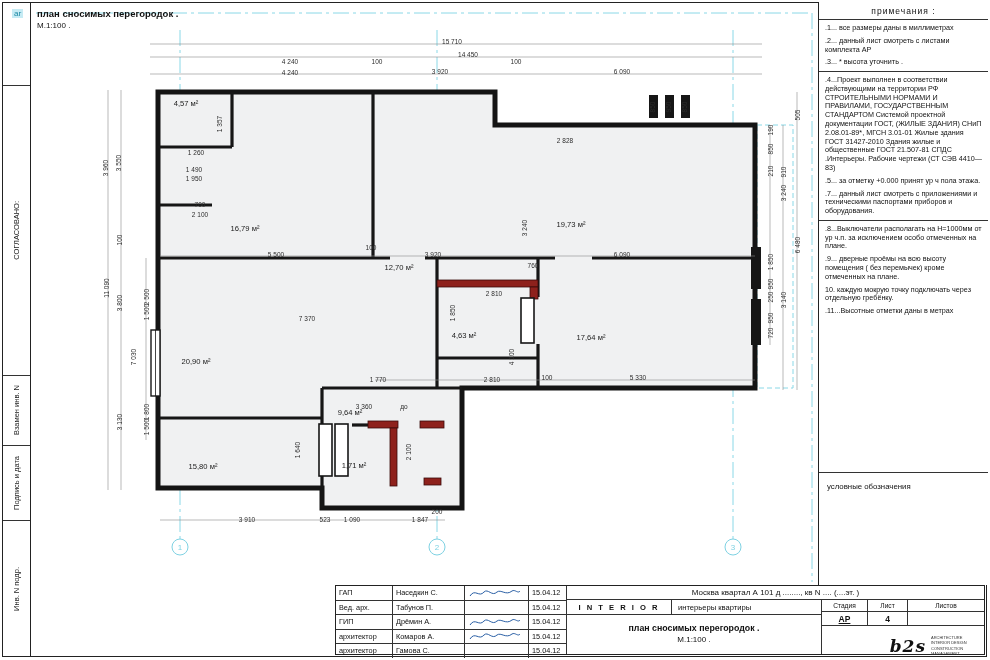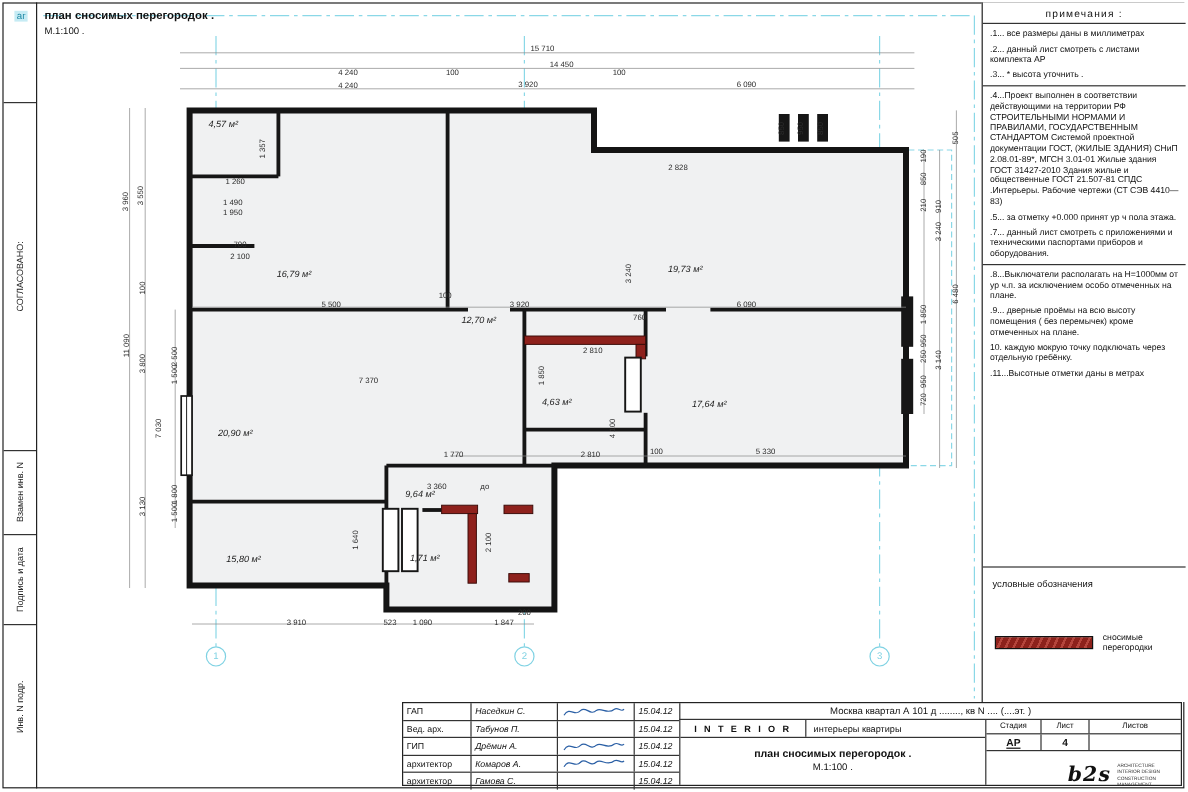--- a/index.html
+++ b/index.html
@@ -13,21 +13,21 @@
   .stamp-label{writing-mode:vertical-rl;transform:rotate(180deg);font-size:7.5px;white-space:nowrap;color:#222;}
 
   
   .corner-tag{position:absolute;left:12px;top:9px;font-size:8px;background:#c6ebf4;color:#1b87a3;padding:0 2px;}
   .sheet-title{position:absolute;left:37px;top:8px;font-size:9.5px;font-weight:bold;}
   .sheet-scale{position:absolute;left:37px;top:21px;font-size:8px;}
 
   
   .plan-svg{position:absolute;left:0;top:0;}
   .overlay{position:absolute;left:0;top:0;width:990px;height:660px;pointer-events:none;}
-  .room-label{position:absolute;transform:translate(-50%,-50%);font-size:7.6px;white-space:nowrap;color:#1a1a1a;font-style:italic;}
+  .room-label{position:absolute;transform:translate(-50%,-50%);font-size:7.6px;white-space:nowrap;color:#1a1a1a;}
   .dim{position:absolute;transform:translate(-50%,-50%);font-size:6.5px;white-space:nowrap;color:#2c2c2c;}
   .dim.v{transform:translate(-50%,-50%) rotate(-90deg);}
   .axis-bubble{position:absolute;width:15px;height:15px;border:1px solid #7fd2e3;border-radius:50%;color:#7fd2e3;font-size:8px;display:flex;align-items:center;justify-content:center;transform:translate(-50%,-50%);background:#fff;}
 
   
   .notes{position:absolute;left:818px;top:2px;width:169px;height:583px;border-left:1.3px solid #222;background:#fff;}
   .notes-title{text-align:center;font-size:8.5px;letter-spacing:1px;padding:4px 0 3px;border-bottom:1px solid #333;}
   .notes-list{padding:2px 0;}
   .note-item{font-size:7.2px;line-height:1.22;padding:2px 5px 2px 6px;color:#111;}
   .hr{border-top:1px solid #333;margin:2px 0;}
@@ -36,21 +36,21 @@
   .legend-row{position:absolute;left:10px;top:524px;right:4px;display:flex;align-items:center;gap:8px;}
   .legend-swatch{width:80px;height:9px;border:1px solid #111;background:repeating-linear-gradient(115deg,#8d211b 0 4px,#b5453c 4px 6px);flex:0 0 auto;}
   .legend-label{font-size:7.2px;line-height:1.25;}
 
   
   .titleblock{position:absolute;left:335px;top:585px;width:650px;height:70px;border:1.3px solid #222;background:#fff;box-sizing:border-box;}
   .signoff{position:absolute;left:0;top:0;width:230px;height:100%;}
   .signoff-row{display:grid;grid-template-columns:56px 72px 64px 1fr;height:13.5px;border-bottom:1px solid #333;align-items:center;}
   .signoff-row:last-child{border-bottom:none;}
   .cell{font-size:7.3px;padding-left:3px;height:100%;display:flex;align-items:center;overflow:hidden;}
-  .cell.c{border-left:1px solid #333;font-style:italic;}
+  .cell.c{border-left:1px solid #333;}
   .address{position:absolute;left:230px;top:0;right:0;height:14px;border-left:1px solid #333;border-bottom:1px solid #333;display:flex;align-items:center;justify-content:center;font-size:8px;box-sizing:border-box;}
   .mid{position:absolute;left:230px;top:14px;width:255px;bottom:0;border-left:1px solid #333;box-sizing:border-box;}
   .brand-row{height:14px;border-bottom:1px solid #333;display:flex;}
   .brand{width:104px;border-right:1px solid #333;display:flex;align-items:center;justify-content:center;font-size:7.6px;font-weight:bold;letter-spacing:2px;}
   .brand-sub{flex:1;display:flex;align-items:center;padding-left:6px;font-size:7.6px;}
   .draw-title{text-align:center;font-weight:bold;font-size:8.8px;margin-top:8px;}
   .draw-scale{text-align:center;font-size:8px;margin-top:2px;}
   .tb-right{position:absolute;left:485px;top:14px;right:0;bottom:0;border-left:1px solid #333;box-sizing:border-box;}
   .stage-hdr{display:grid;grid-template-columns:45px 40px 1fr;height:11px;border-bottom:1px solid #333;}
   .stage-hdr div{font-size:6.6px;display:flex;align-items:center;justify-content:center;border-left:1px solid #333;}
@@ -256,24 +256,20 @@
         <div class="note-item">.5... за отметку +0.000 принят  ур ч пола этажа.</div>
         <div class="note-item">.7... данный лист смотреть с приложениями и техническими паспортами приборов и оборудования.</div>
         <div class="hr"></div>
         <div class="note-item">.8...Выключатели располагать на Н=1000мм от ур ч.п. за исключением особо отмеченных на плане.</div>
         <div class="note-item">.9... дверные проёмы на всю высоту помещения ( без перемычек) кроме отмеченных на плане.</div>
         <div class="note-item">10. каждую мокрую точку подключать через отдельную гребёнку.</div>
         <div class="note-item">.11...Высотные отметки даны в метрах</div>
       </div>
     <div class="legend-hr"></div>
     <div class="legend-title">условные обозначения</div>
-    <div class="legend-row">
-      <div class="legend-swatch"></div>
-      <div class="legend-label">сносимые перегородки</div>
-    </div>
   </div>
 
   <div class="titleblock">
     <div class="signoff">
         <div class="signoff-row">
           <div class="cell">ГАП</div>
           <div class="cell c">Наседкин С.</div>
           <div class="cell c">
             <svg width="54" height="12" viewBox="0 0 54 12">
               <path d="M2 9 C7 1,11 11,16 5 C20 1,24 10,29 5 C33 2,38 9,44 4 C47 2,50 7,52 4" fill="none" stroke="#2a5fa5" stroke-width="1"></path>

